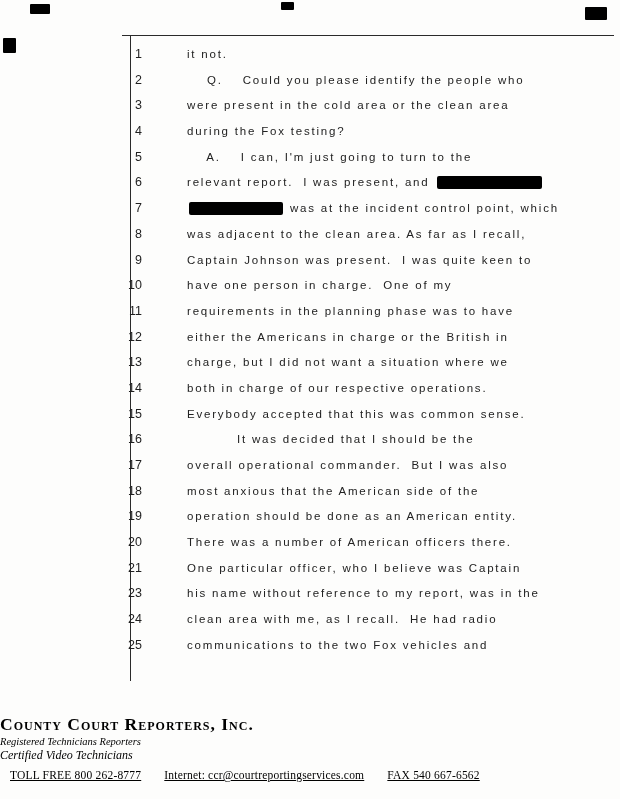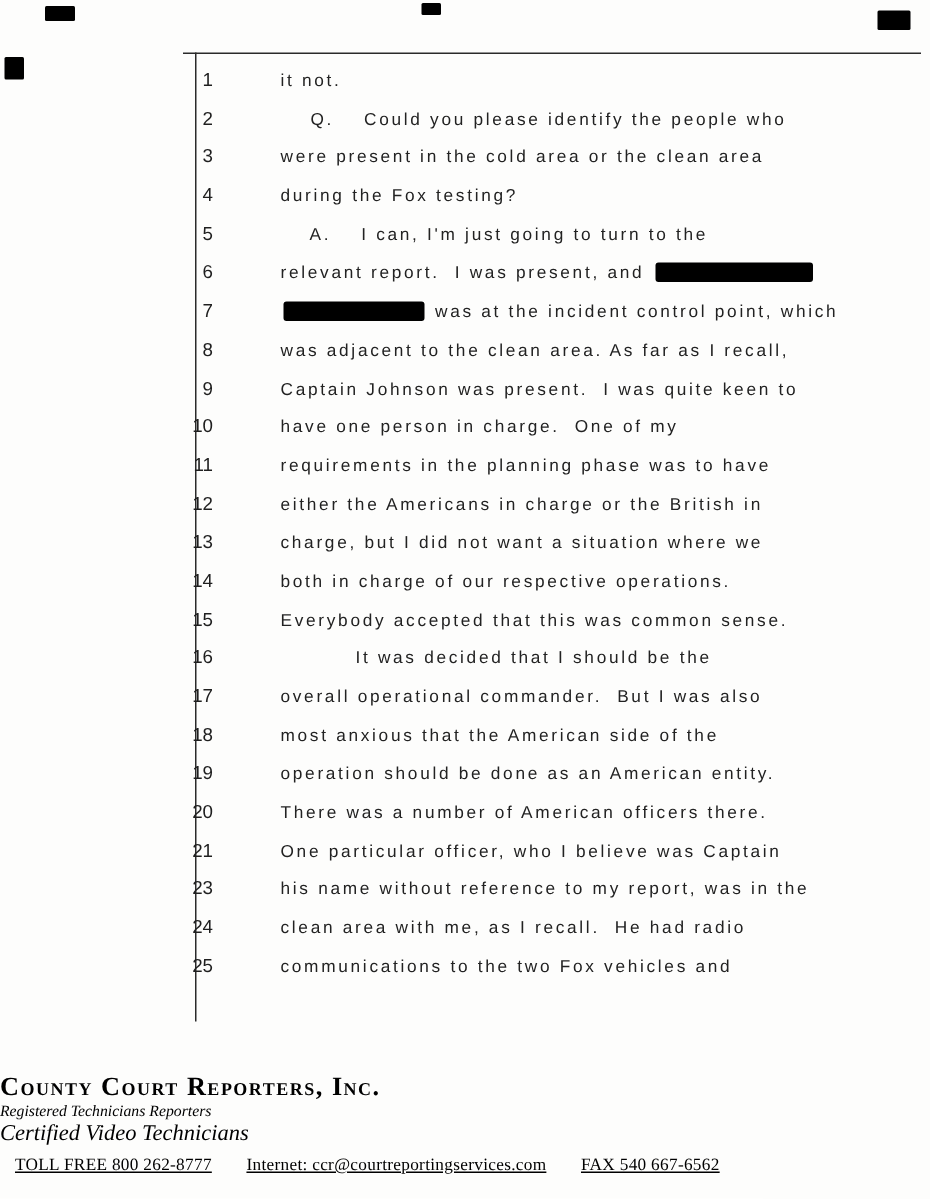--- a/index.html
+++ b/index.html
@@ -40,21 +40,21 @@
     vertical-align:middle;margin:0 2px;transform:translateY(-1px);
   }
 
   
   .footer{
     position:absolute;top:686px;left:0;width:620px;
     font-family:"Liberation Serif",serif;color:#000000;margin-top:28px;
   }
   .company{font-variant:small-caps;font-size:17.5px;letter-spacing:1px;font-weight:600;}
   .sub1{font-style:italic;font-size:10.5px;margin-top:1px;}
-  .sub2{font-style:italic;font-size:15px;margin-top:1px;font-family:Liberation Serif, serif;}
+  .sub2{font-style:italic;font-size:12px;margin-top:1px;font-family:Liberation Serif, serif;}
   .contact{font-size:11.5px;margin-top:6px;letter-spacing:0.2px;}
   .contact span{margin:0 10px;text-decoration:underline;}
 </style>
 </head>
 <body>
 
 <div class="page">
 
   <div class="artifact a1"></div>
   <div class="artifact a2"></div>

